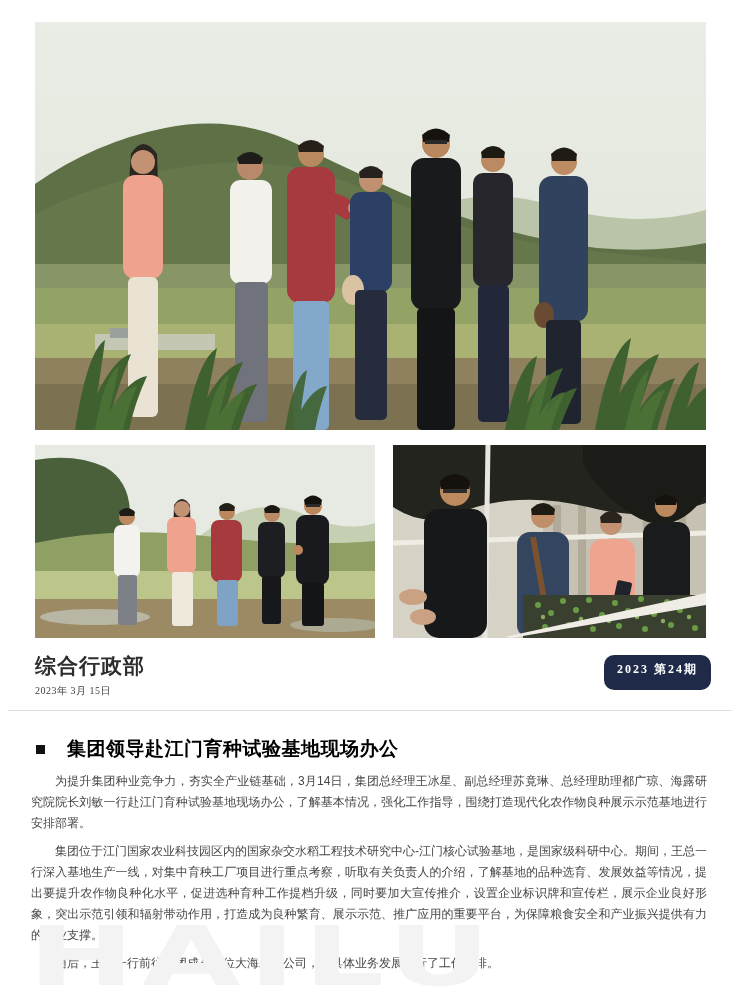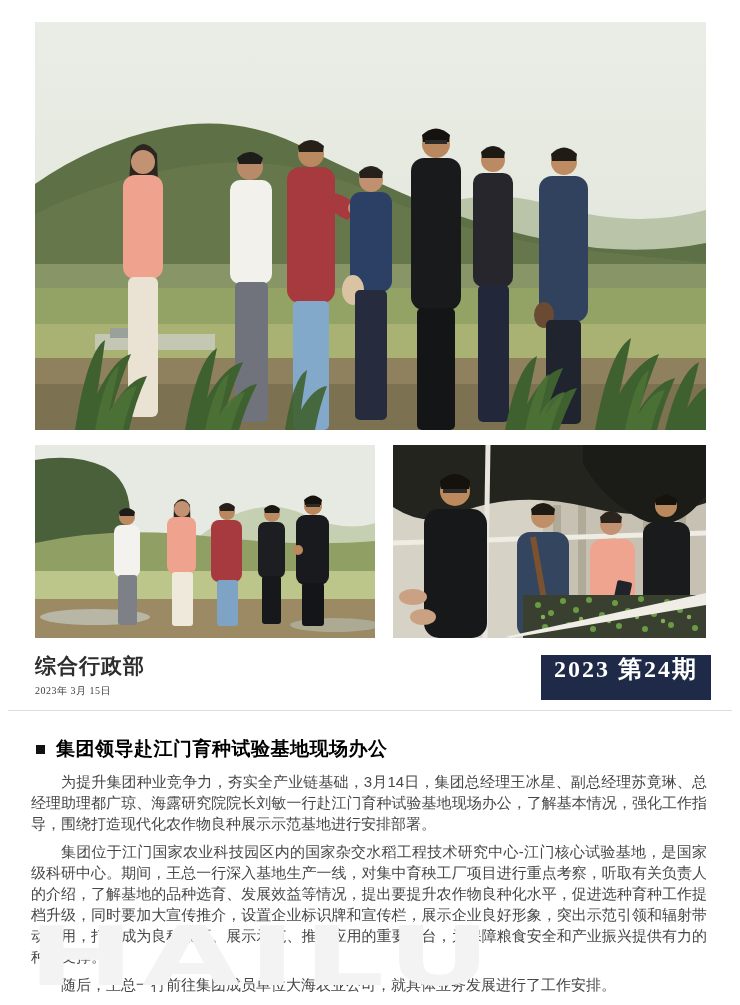--- a/index.html
+++ b/index.html
@@ -16,38 +16,38 @@
   .meta-block{position:absolute;left:35px;top:652px;}
   .dept{
     font-family:Liberation Sans, sans-serif;
     font-size:21px;font-weight:bold;color:#2d2d2d;letter-spacing:1px;
   }
   .date{
     font-family:"Liberation Serif","DejaVu Serif",serif;
     font-size:10px;color:#3c3c3c;margin-top:4px;letter-spacing:.5px;
   }
   .issue-badge{
-    position:absolute;right:29px;top:655px;height:45px;line-height:29px;
-    background:#1e2a47;color:#ffffff;border-radius:0;padding:0 13px;
+    position:absolute;right:29px;top:655px;height:35px;line-height:29px;
+    background:#1e2a47;color:#ffffff;border-radius:10px;padding:0 13px;
     font-family:"Liberation Serif","DejaVu Serif",serif;
-    font-size:24px;font-weight:bold;letter-spacing:2px;
+    font-size:12px;font-weight:bold;letter-spacing:2px;
   }
   .rule{
     position:absolute;left:8px;right:8px;top:710px;height:1px;background:#dedede;
   }
   .headline{
-    position:absolute;left:36px;top:736px;display:flex;align-items:center;gap:11px;
+    position:absolute;left:36px;top:736px;display:flex;align-items:center;gap:22px;
   }
   .headline .bullet{width:9px;height:9px;background:#111;flex:0 0 auto;margin-top:1px;}
   .headline h1{
     margin:0;font-size:19px;font-weight:bold;color:#000;letter-spacing:.5px;
   }
   .article{
     position:absolute;left:31px;right:33px;top:771px;
-    font-size:15px;color:#474747;line-height:21px;text-align:justify;
+    font-size:12px;color:#474747;line-height:21px;text-align:justify;
   }
   .article p{margin:0 0 7px 0;text-indent:2em;}
   .watermark{
     position:absolute;left:28px;top:916px;
     font-family:"DejaVu Sans","Liberation Sans",sans-serif;
     font-size:82px;font-weight:900;color:#f3f3f3;letter-spacing:5px;
     transform:scaleX(1.55);transform-origin:left top;line-height:1;
     user-select:none;
   }
 </style>

